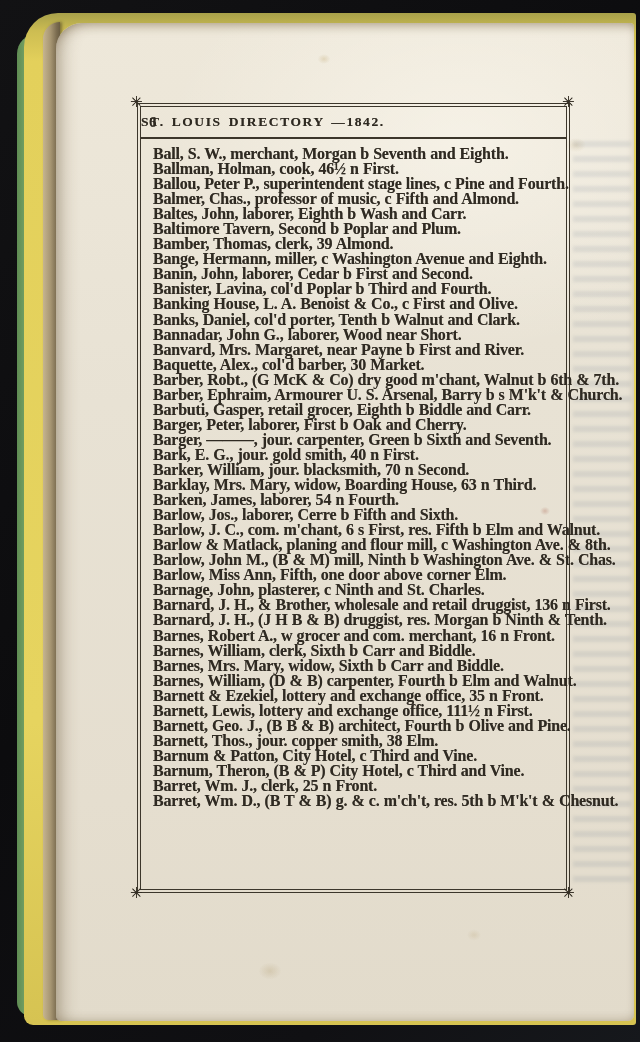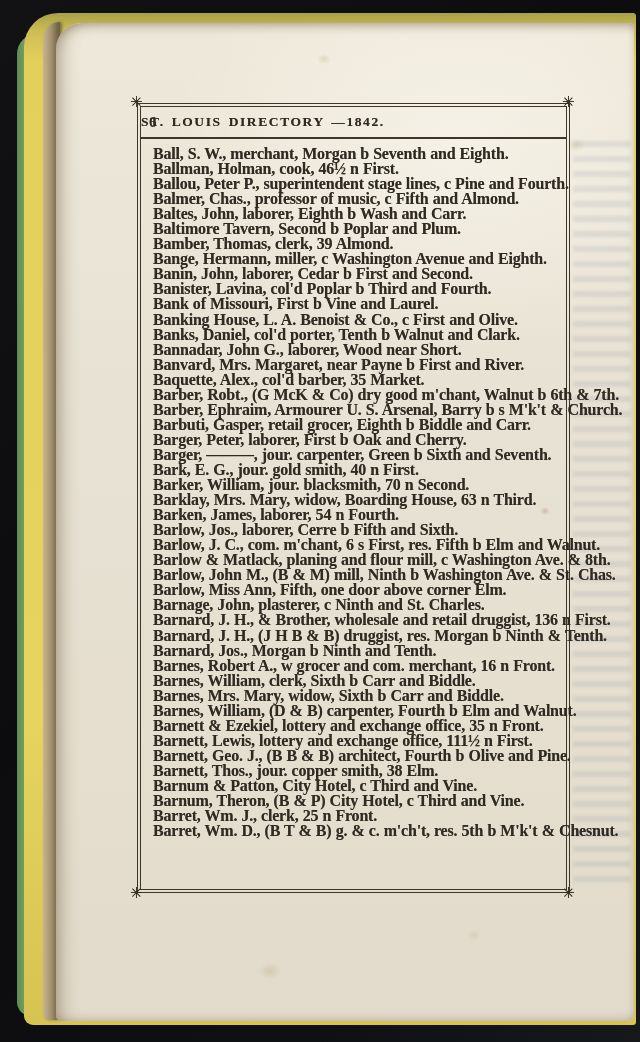--- a/index.html
+++ b/index.html
@@ -123,44 +123,42 @@
       <div class="entry">Ball, S. W., merchant, Morgan b Seventh and Eighth.</div>
         <div class="entry">Ballman, Holman, cook, 46½ n First.</div>
         <div class="entry">Ballou, Peter P., superintendent stage lines, c Pine and Fourth.</div>
         <div class="entry">Balmer, Chas., professor of music, c Fifth and Almond.</div>
         <div class="entry">Baltes, John, laborer, Eighth b Wash and Carr.</div>
         <div class="entry">Baltimore Tavern, Second b Poplar and Plum.</div>
         <div class="entry">Bamber, Thomas, clerk, 39 Almond.</div>
         <div class="entry">Bange, Hermann, miller, c Washington Avenue and Eighth.</div>
         <div class="entry">Banin, John, laborer, Cedar b First and Second.</div>
         <div class="entry">Banister, Lavina, col'd Poplar b Third and Fourth.</div>
-        <div class="entry">Bank of Missouri, First b Vine and Laurel.</div>
         <div class="entry">Banking House, L. A. Benoist &amp; Co., c First and Olive.</div>
         <div class="entry">Banks, Daniel, col'd porter, Tenth b Walnut and Clark.</div>
         <div class="entry">Bannadar, John G., laborer, Wood near Short.</div>
         <div class="entry">Banvard, Mrs. Margaret, near Payne b First and River.</div>
-        <div class="entry">Baquette, Alex., col'd barber, 35 Market.</div>
+        <div class="entry">Baquette, Alex., col'd barber, 30 Market.</div>
         <div class="entry">Barber, Robt., (G McK &amp; Co) dry good m'chant, Walnut b 6th &amp; 7th.</div>
         <div class="entry">Barber, Ephraim, Armourer U. S. Arsenal, Barry b s M'k't &amp; Church.</div>
         <div class="entry">Barbuti, Gasper, retail grocer, Eighth b Biddle and Carr.</div>
         <div class="entry">Barger, Peter, laborer, First b Oak and Cherry.</div>
         <div class="entry">Barger, ———, jour. carpenter, Green b Sixth and Seventh.</div>
         <div class="entry">Bark, E. G., jour. gold smith, 40 n First.</div>
         <div class="entry">Barker, William, jour. blacksmith, 70 n Second.</div>
         <div class="entry">Barklay, Mrs. Mary, widow, Boarding House, 63 n Third.</div>
         <div class="entry">Barken, James, laborer, 54 n Fourth.</div>
         <div class="entry">Barlow, Jos., laborer, Cerre b Fifth and Sixth.</div>
         <div class="entry">Barlow, J. C., com. m'chant, 6 s First, res. Fifth b Elm and Walnut.</div>
         <div class="entry">Barlow &amp; Matlack, planing and flour mill, c Washington Ave. &amp; 8th.</div>
         <div class="entry">Barlow, John M., (B &amp; M) mill, Ninth b Washington Ave. &amp; St. Chas.</div>
         <div class="entry">Barlow, Miss Ann, Fifth, one door above corner Elm.</div>
         <div class="entry">Barnage, John, plasterer, c Ninth and St. Charles.</div>
         <div class="entry">Barnard, J. H., &amp; Brother, wholesale and retail druggist, 136 n First.</div>
         <div class="entry">Barnard, J. H., (J H B &amp; B) druggist, res. Morgan b Ninth &amp; Tenth.</div>
-        <div class="entry">Barnard, Jos., Morgan b Ninth and Tenth.</div>
         <div class="entry">Barnes, Robert A., w grocer and com. merchant, 16 n Front.</div>
         <div class="entry">Barnes, William, clerk, Sixth b Carr and Biddle.</div>
         <div class="entry">Barnes, Mrs. Mary, widow, Sixth b Carr and Biddle.</div>
         <div class="entry">Barnes, William, (D &amp; B) carpenter, Fourth b Elm and Walnut.</div>
         <div class="entry">Barnett &amp; Ezekiel, lottery and exchange office, 35 n Front.</div>
         <div class="entry">Barnett, Lewis, lottery and exchange office, 111½ n First.</div>
         <div class="entry">Barnett, Geo. J., (B B &amp; B) architect, Fourth b Olive and Pine.</div>
         <div class="entry">Barnett, Thos., jour. copper smith, 38 Elm.</div>
         <div class="entry">Barnum &amp; Patton, City Hotel, c Third and Vine.</div>
         <div class="entry">Barnum, Theron, (B &amp; P) City Hotel, c Third and Vine.</div>

